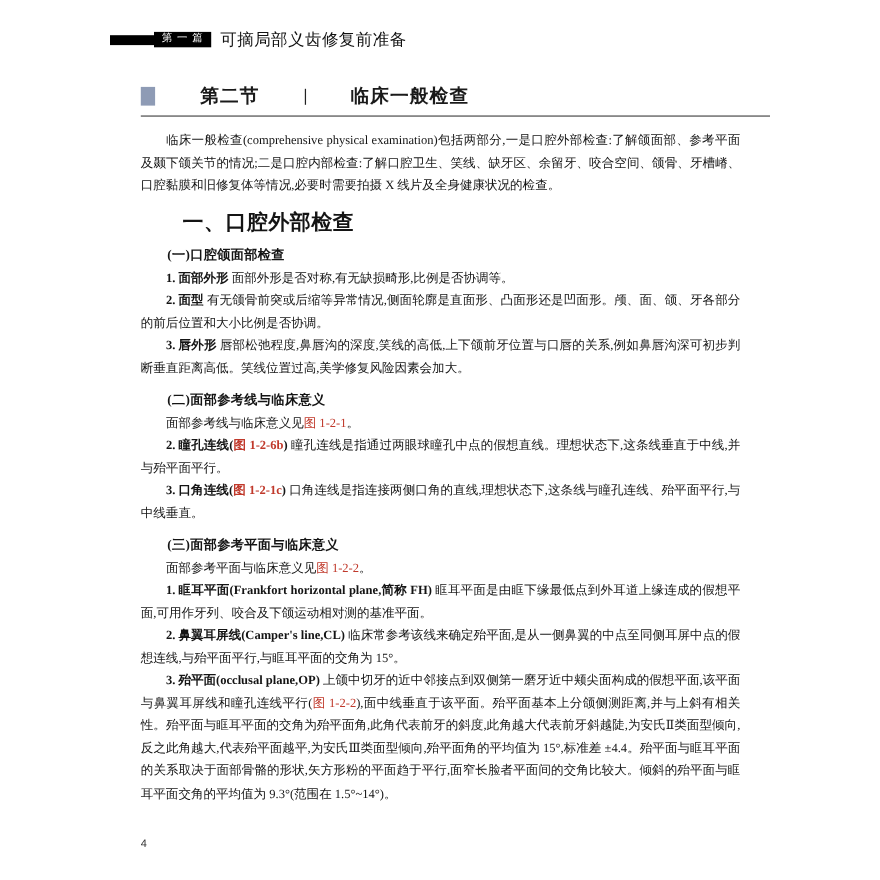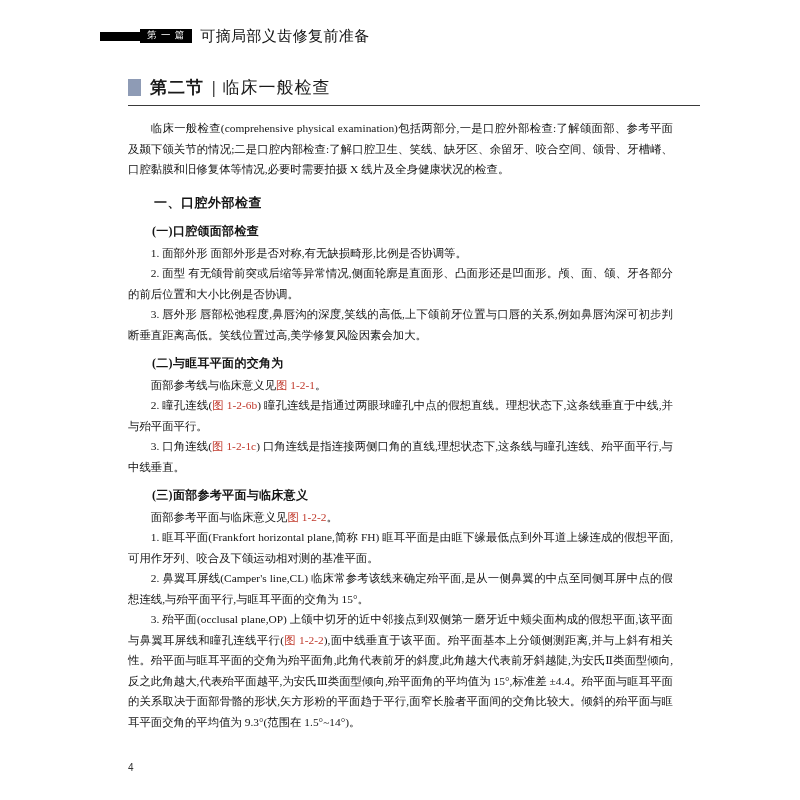--- a/index.html
+++ b/index.html
@@ -58,20 +58,21 @@
   .section-head {
     position: absolute;
     top: 76px;
     left: 128px;
     right: 100px;
   }
   .section-head-row {
     display: flex;
     align-items: center;
     padding-bottom: 6px;
+    gap: 32px;
   }
   .section-mark {
     width: 13px;
     height: 17px;
     background: #8e9bb5;
     margin-right: 9px;
     flex: none;
   }
   .section-num {
     font-size: 17px;
@@ -80,21 +81,21 @@
     font-family: "Liberation Sans", sans-serif;
   }
   .section-sep {
     font-size: 16px;
     font-weight: bold;
     margin: 0 7px 0 8px;
     color: #222;
   }
   .section-name {
     font-size: 17px;
-    font-weight: normal;
+    font-weight: bold;
     letter-spacing: 1px;
     font-family: "Liberation Sans", sans-serif;
   }
   .section-underline {
     height: 1px;
     background: #3a3a3a;
     width: 100%;
   }
   
   .body {
@@ -104,40 +105,40 @@
     width: 545px;
     font-size: 11.4px;
     line-height: 20.5px;
     text-align: justify;
     color: #141414;
   }
   p {
     margin: 0;
   }
   .h2 {
-    font-size: 13px;
+    font-size: 19px;
     font-weight: bold;
     text-indent: 2em;
     margin-top: 13px;
     margin-bottom: 4px;
     letter-spacing: 0.5px;
   }
   .h3 {
     font-size: 12px;
     font-weight: bold;
     text-indent: 2em;
     margin-top: 8px;
     margin-bottom: 1px;
     letter-spacing: 0.3px;
   }
   .para {
     text-indent: 2em;
   }
   .b {
-    font-weight: normal;
+    font-weight: bold;
   }
   .lnk {
     color: #c0392b;
   }
   
   .folio {
     position: absolute;
     left: 128px;
     top: 762px;
     font-size: 10px;
@@ -180,21 +181,21 @@
     </p>
     <p class="para">
       <span class="b">2. 面型</span>
       <span>有无颌骨前突或后缩等异常情况,侧面轮廓是直面形、凸面形还是凹面形。颅、面、颌、牙各部分的前后位置和大小比例是否协调。</span>
     </p>
     <p class="para">
       <span class="b">3. 唇外形</span>
       <span>唇部松弛程度,鼻唇沟的深度,笑线的高低,上下颌前牙位置与口唇的关系,例如鼻唇沟深可初步判断垂直距离高低。笑线位置过高,美学修复风险因素会加大。</span>
     </p>
 
-    <p class="h3">(二)与眶耳平面的交角为</p>
+    <p class="h3">(二)面部参考线与临床意义</p>
 
     <p class="para">
       <span>面部参考线与临床意义见</span><span class="lnk">图 1-2-1</span><span>。</span>
     </p>
 
     <p class="para">
       <span class="b">2. 瞳孔连线(</span><span class="lnk b">图 1-2-6b</span><span class="b">)</span>
       <span>瞳孔连线是指通过两眼球瞳孔中点的假想直线。理想状态下,这条线垂直于中线,并与殆平面平行。</span>
     </p>
     <p class="para">

